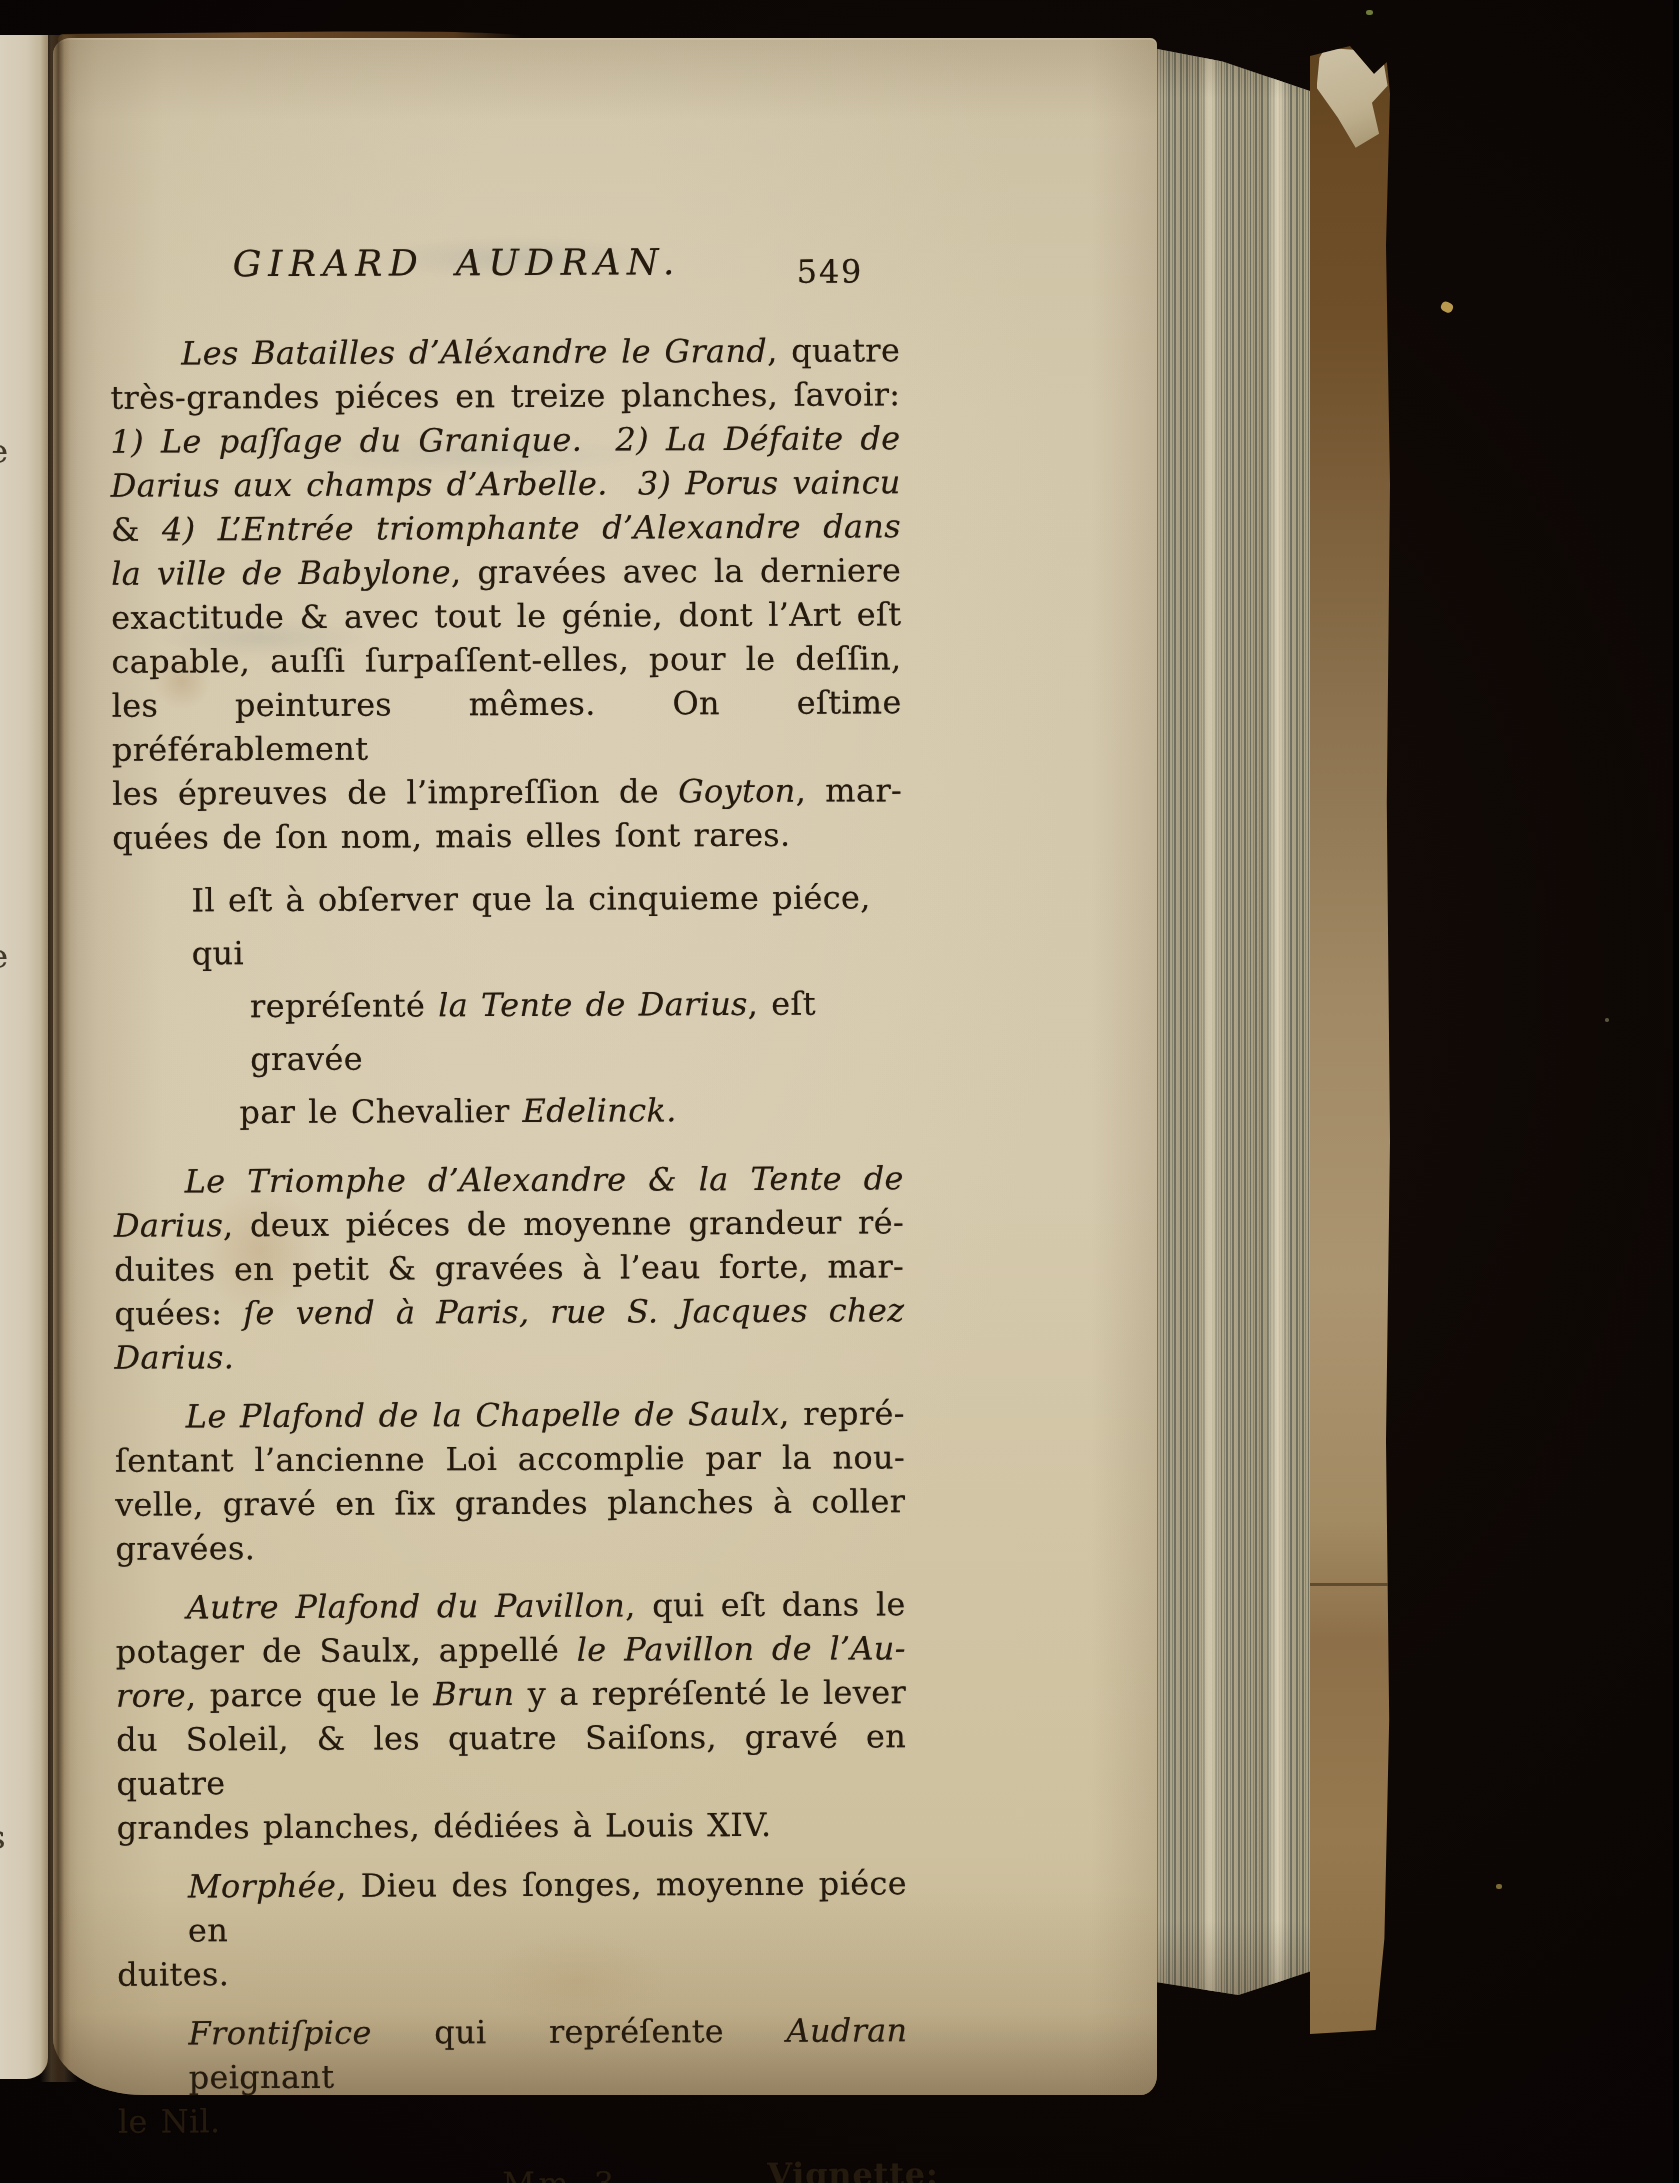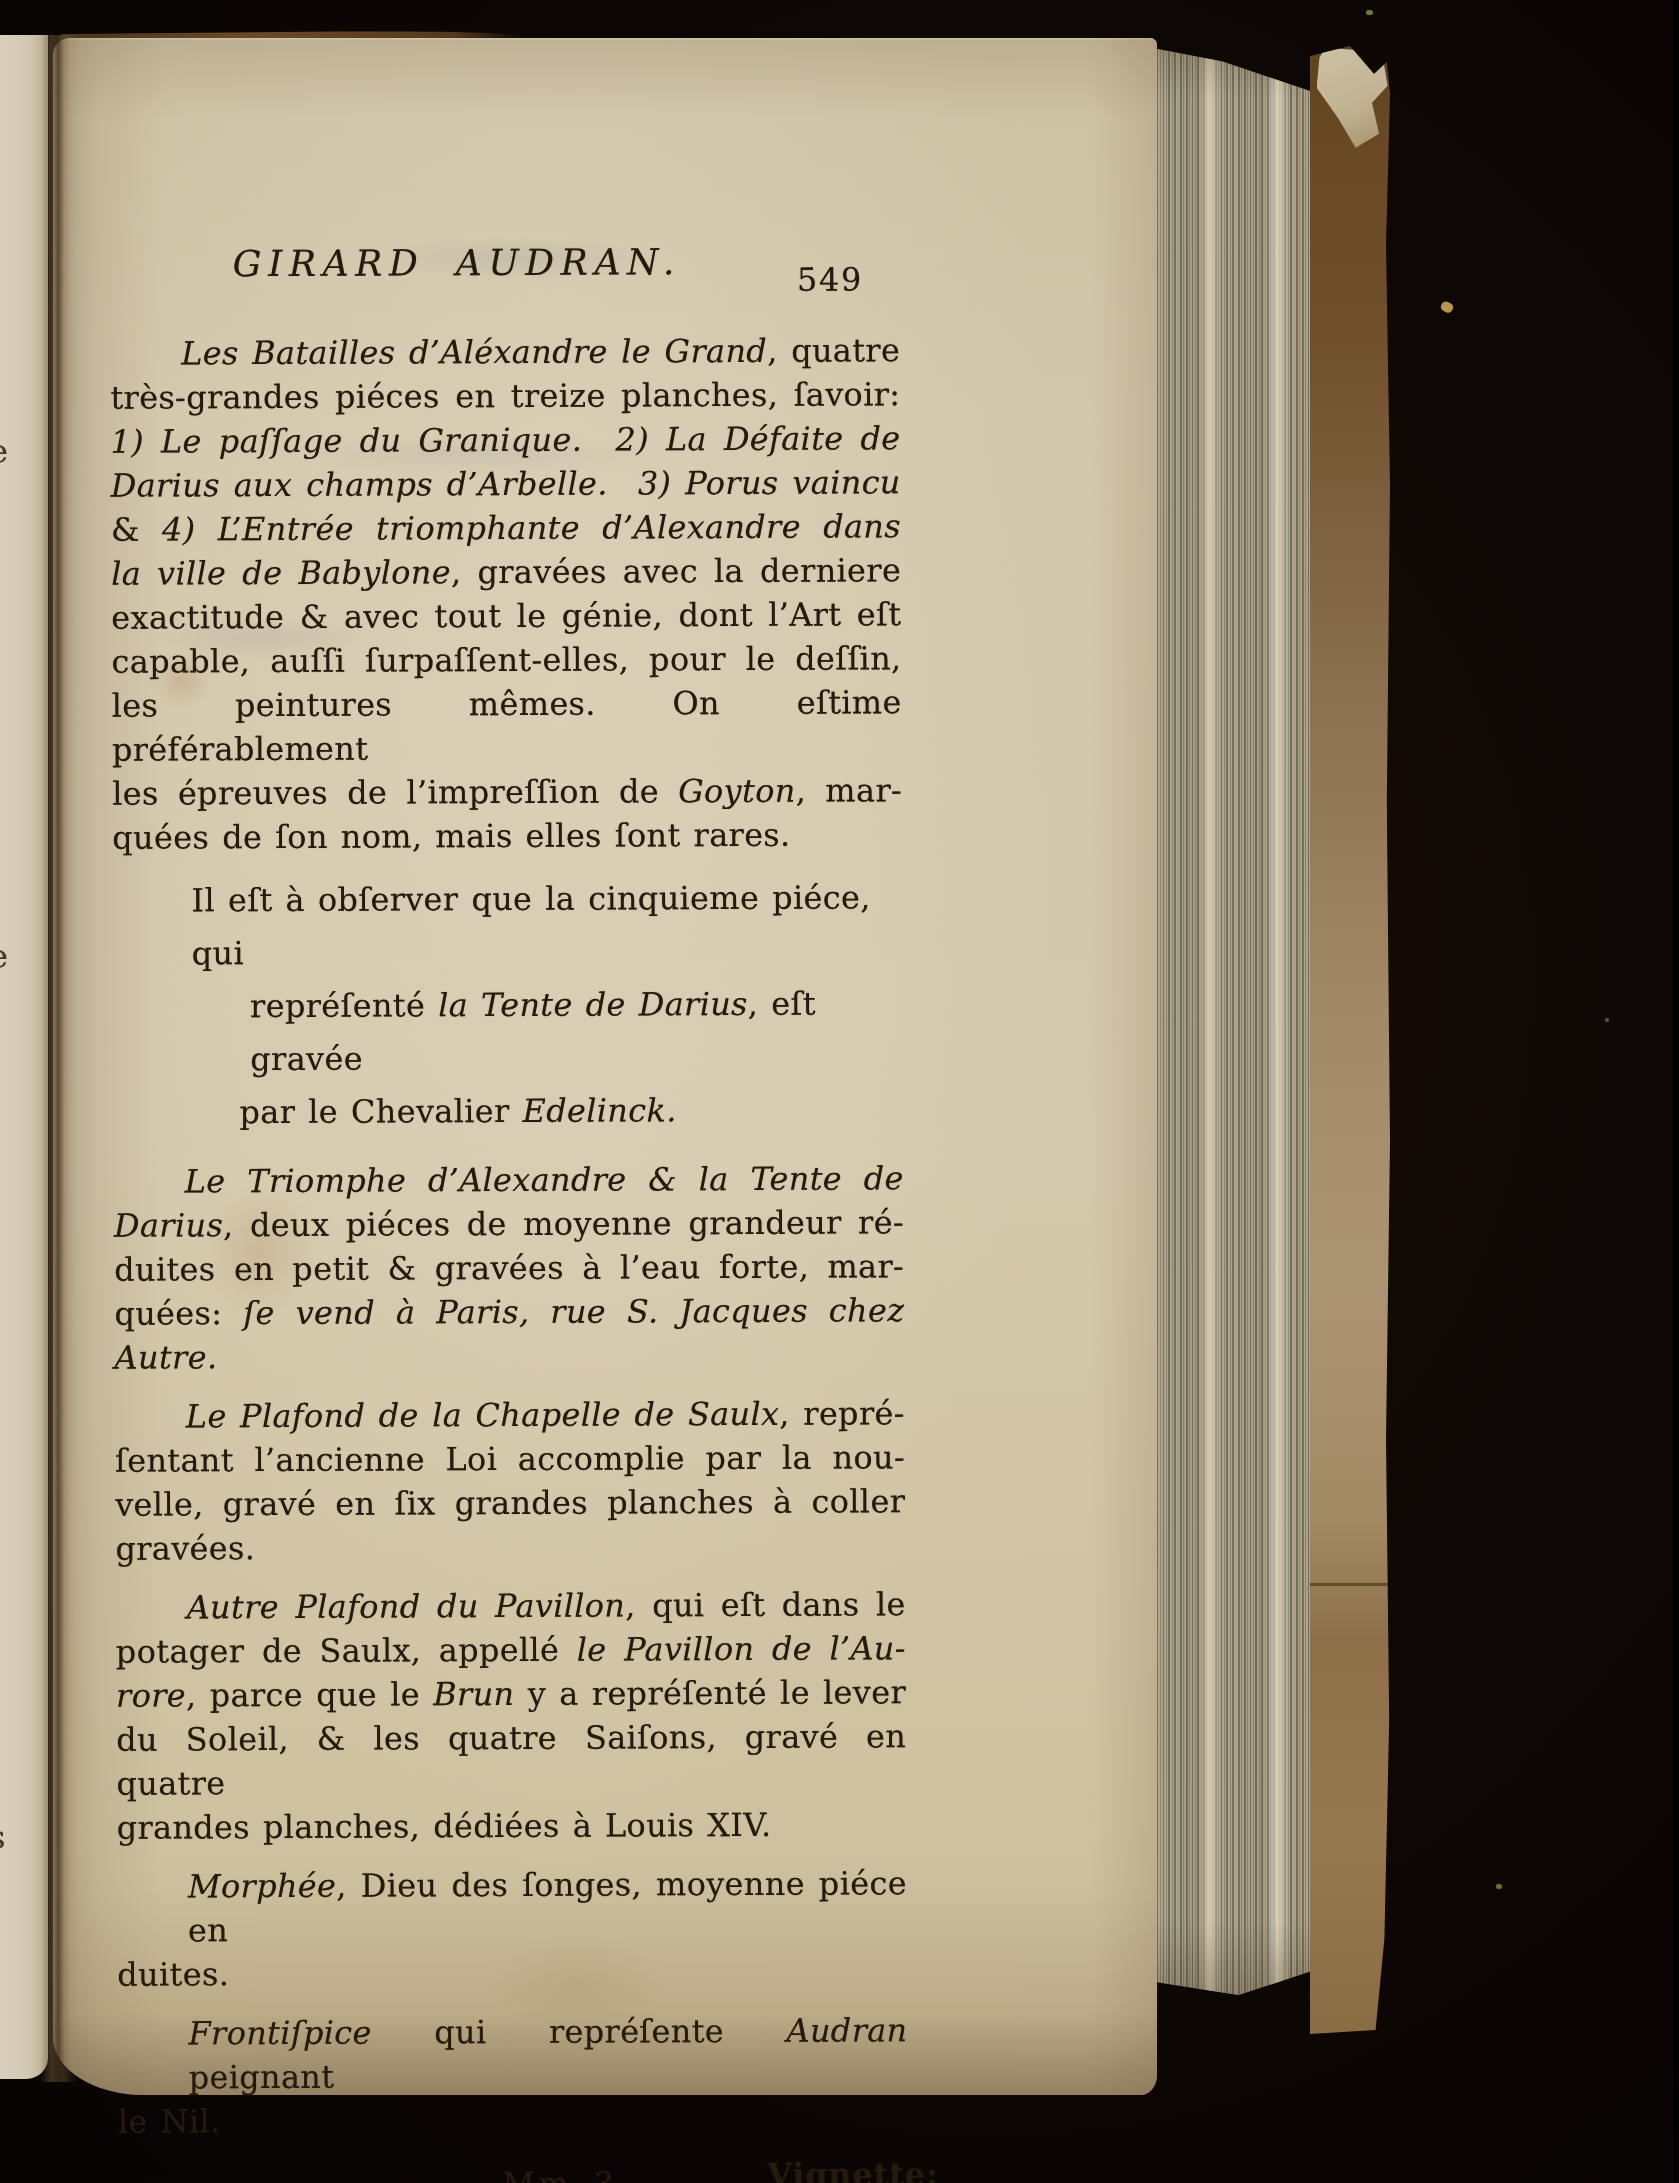--- a/index.html
+++ b/index.html
@@ -60,21 +60,21 @@
   .textcol{
     position:absolute;left:61px;top:204px;width:790px;
     color:#241a0e;transform:rotate(-.25deg);
     text-shadow:0 0 0.8px rgba(42,28,14,.55);
   }
   .pagehead{position:relative;height:88px;}
   .running-title{
     position:absolute;left:123px;top:0;font-style:italic;font-size:36px;
     letter-spacing:6.6px;word-spacing:13.3px;white-space:nowrap;
   }
-  .page-number{position:absolute;left:687px;top:20px;font-size:32px;letter-spacing:1.7px;}
+  .page-number{position:absolute;left:687px;top:12px;font-size:32px;letter-spacing:1.7px;}
   .bodytext{font-size:32px;line-height:44px;letter-spacing:0.3px;word-spacing:2.5px;}
   .para{margin:0 0 15px 0;}
   .para.quote{line-height:53px;margin-bottom:20px;}
   .line{min-height:44px;}
   .para.quote .line{min-height:53px;}
   .line.j{text-align:justify;text-align-last:justify;}
   .it{font-style:italic;}
   .pagefoot{position:relative;height:66px;margin-top:5px;}
   .signature-mark{position:absolute;left:384px;top:8.3px;font-size:32px;letter-spacing:3.3px;word-spacing:8.3px;}
   .catchword{position:absolute;left:649px;top:0;font-size:32px;font-weight:bold;letter-spacing:0.8px;}
@@ -165,21 +165,21 @@
           <div class="para quote">
             <div class="line" style="padding-left: 79px;"><span>Il eſt à obſerver que la cinquieme piéce, qui</span></div>
             <div class="line" style="padding-left: 137px;"><span>repréſenté </span><span class="it">la Tente de Darius</span><span>, eſt gravée</span></div>
             <div class="line" style="padding-left: 126px;"><span>par le Chevalier </span><span class="it">Edelinck.</span></div>
           </div>
           <div class="para normal">
             <div class="line j" style="padding-left: 71px;"><span class="it">Le Triomphe d’Alexandre &amp; la Tente de</span></div>
             <div class="line j"><span class="it">Darius</span><span>, deux piéces de moyenne grandeur ré-</span></div>
             <div class="line j"><span>duites en petit &amp; gravées à l’eau forte, mar-</span></div>
             <div class="line j"><span>quées: </span><span class="it">ſe vend à Paris, rue S. Jacques chez</span></div>
-            <div class="line"><span class="it">Autre.</span></div>
+            <div class="line"><span class="it">Darius.</span></div>
           </div>
           <div class="para normal">
             <div class="line j" style="padding-left: 71px;"><span class="it">Le Plafond de la Chapelle de Saulx</span><span>, repré-</span></div>
             <div class="line j"><span>ſentant l’ancienne Loi accomplie par la nou-</span></div>
             <div class="line j"><span>velle, gravé en ſix grandes planches à coller</span></div>
             <div class="line"><span>gravées.</span></div>
           </div>
           <div class="para normal">
             <div class="line j" style="padding-left: 71px;"><span class="it">Autre Plafond du Pavillon</span><span>, qui eſt dans le</span></div>
             <div class="line j"><span>potager de Saulx, appellé </span><span class="it">le Pavillon de l’Au-</span></div>

